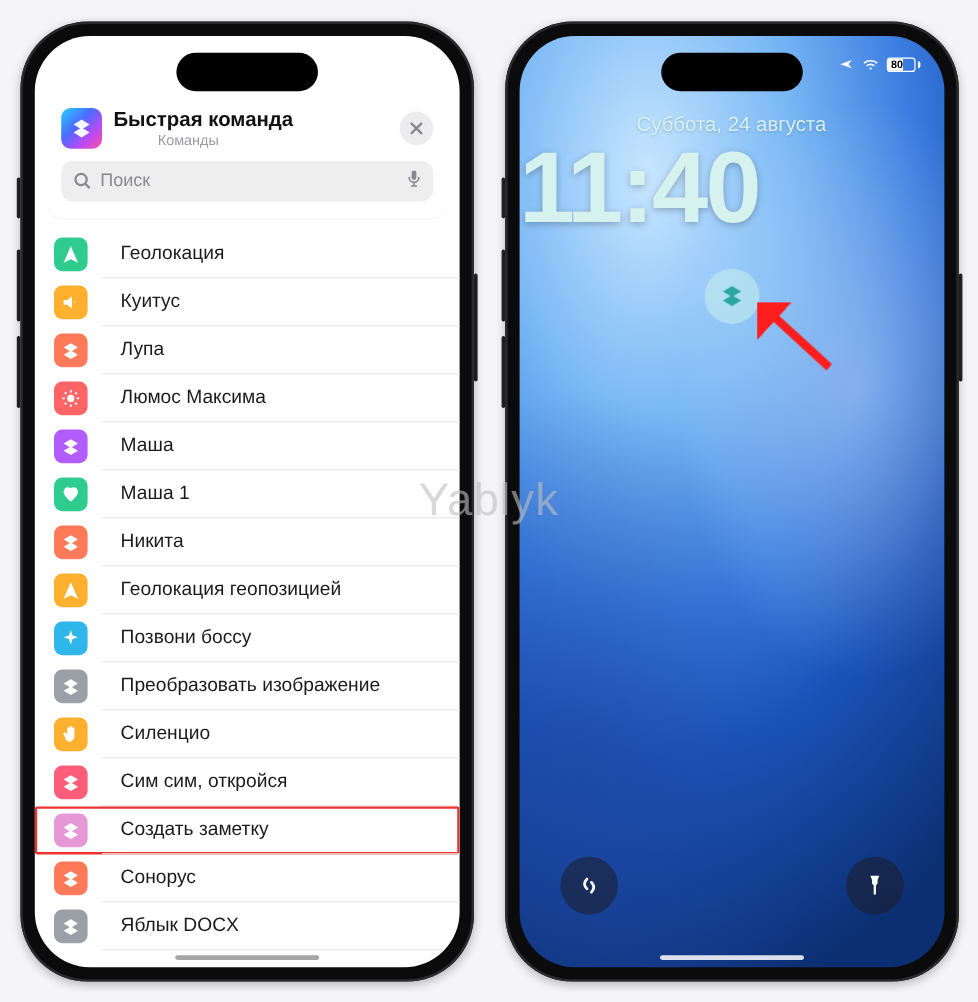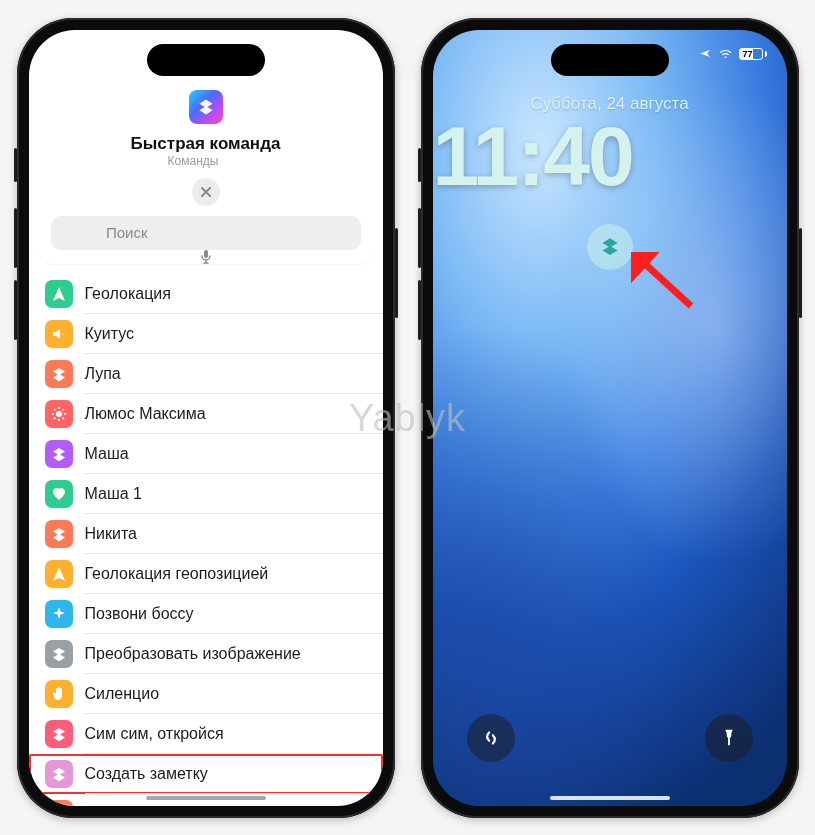--- a/index.html
+++ b/index.html
@@ -45,50 +45,50 @@
   }
   .screen.lock .home-indicator{ background:#fff; opacity:.85;}
 
   
   .header-card{
     margin: 50px 10px 10px 10px;
     background:#fff; border-radius:14px; padding:10px 12px 14px 12px;
     box-shadow: 0 1px 0 rgba(0,0,0,.04);
     position:relative;
   }
-  .header-top{display:flex; align-items:center; gap:10px;flex-direction:column;}
+  .header-top{display:flex; align-items:center; gap:10px;}
   .shortcuts-appicon{
     width:34px;height:34px;border-radius:8px;
     background: linear-gradient(135deg,#27d0ff 0%,#4b6bff 40%,#b94af5 70%,#ff4ea4 100%);
     display:flex;align-items:center;justify-content:center;
     flex:0 0 auto;
   }
   .shortcuts-appicon svg{width:20px;height:20px;}
   .hdr-titles{flex:1;min-width:0;}
   .hdr-title{font-size:17px; font-weight:600; color:#111;}
   .hdr-sub{font-size:12px; color:#9a9a9e;margin-left:37px;}
   .close-btn{
     width:28px;height:28px;border-radius:14px;background:#ececef;
     display:flex;align-items:center;justify-content:center;color:#8a8a8e;font-size:14px;
     flex:0 0 auto;
   }
   .search{
     margin-top:10px; height:34px; border-radius:10px; background:#eeeeef;
-    display:flex; align-items:center; padding:0 10px; gap:8px; color:#8a8a8e;flex-direction:column;
+    display:flex; align-items:center; padding:0 10px; gap:8px; color:#8a8a8e;
   }
   .search input{
     flex:1; border:none; outline:none; background:transparent; font-size:15px; color:#111;
   }
   .search input::placeholder{color:#8a8a8e;}
   .mic{font-size:15px;color:#8a8a8e;}
   .mag{width:15px;height:15px;}
 
   .list{ margin: 0 0 0 0; }
   .row{
-    display:flex; align-items:center; gap:12px;
+    display:flex; align-items:center; gap:28px;
     padding: 6px 14px 6px 16px;
     position:relative;
   }
   .row::after{
     content:""; position:absolute; bottom:0; left:56px; right:0; height:1px;
     background:#e6e6e8;
   }
   .row .icn{
     width:28px;height:28px;border-radius:7px;flex:0 0 auto;
     display:flex;align-items:center;justify-content:center;color:#fff;
@@ -333,21 +333,21 @@
 
     <div class="status-right">
       <svg viewBox="0 0 16 16" width="14">
           <path d="M1 8l14-5-4 5 4 5-14-5z" fill="#fff"></path>
         </svg>
       <svg viewBox="0 0 16 12" width="15">
           <path d="M8 11a1 1 0 100-2 1 1 0 000 2zm-3-3a5 5 0 016 0l1-1a6.5 6.5 0 00-8 0l1 1zm-2.5-2.5a9 9 0 0111 0l1-1a10.5 10.5 0 00-13 0l1 1z" fill="#fff"></path>
         </svg>
       <span class="batt">
         <span class="shell">
-            <span style="font-size:9px;color:#000;position:relative;left:-3px;">77</span>
+            <span style="font-size:9px;color:#000;position:relative;left:-3px;">80</span>
           </span>
           <span class="tip"></span>
       </span>
     </div>
 
     <div class="date">Суббота, 24 августа</div>
     <div class="clock">11:40</div>
 
     <div class="widget">
       <svg viewBox="0 0 24 24">

